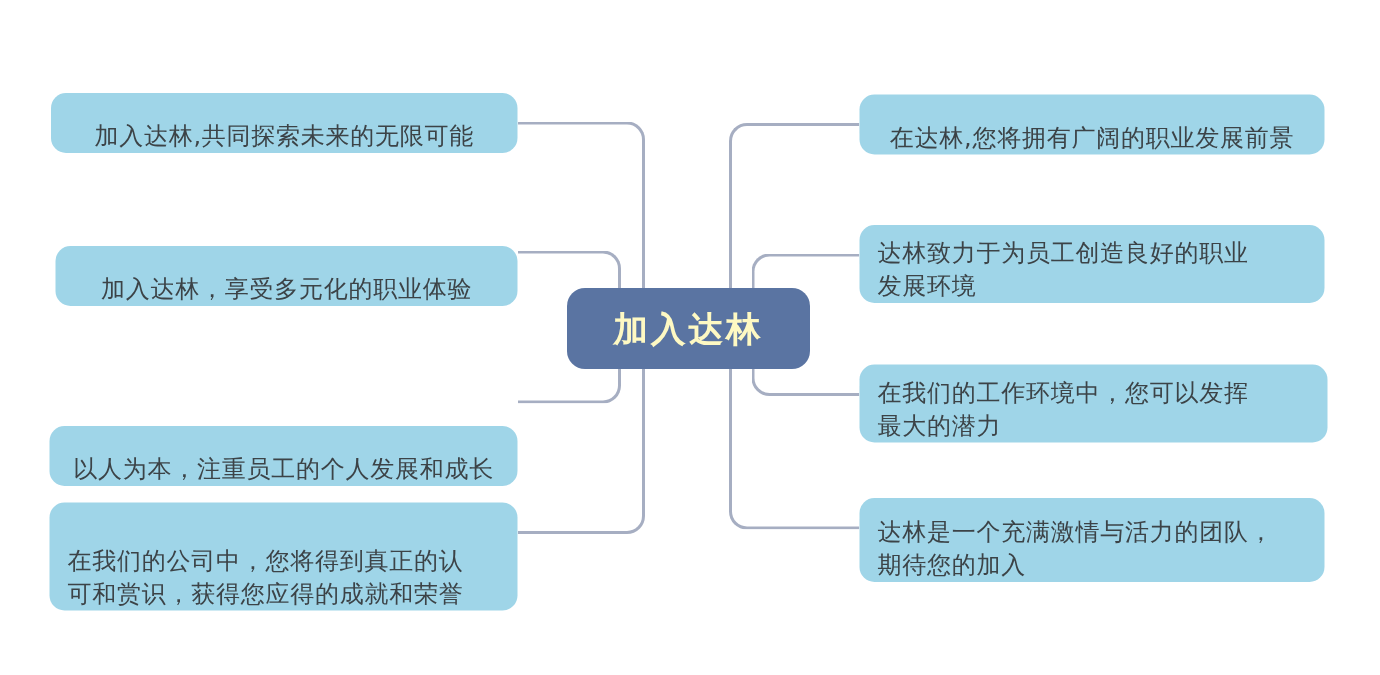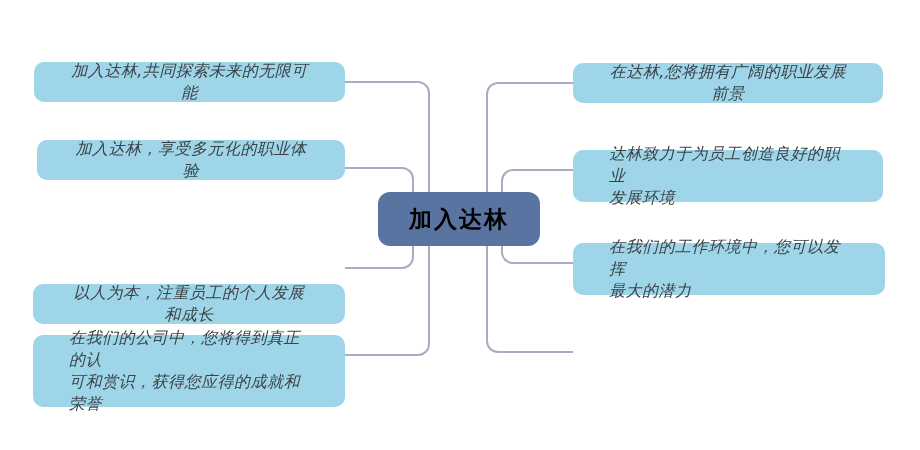--- a/index.html
+++ b/index.html
@@ -15,42 +15,41 @@
   #conn-left-outer  { left:345px; top:81px;  width:85px; height:275px; }
   #conn-left-inner  { left:345px; top:167px; width:69px; height:102px; }
   #conn-right-outer { left:486px; top:82px;  width:87px; height:271px; }
   #conn-right-inner { left:501px; top:169px; width:72px; height:95px; }
 
   
   .branch {
     position:absolute; z-index:2; box-sizing:border-box;
     background:#9fd5e8; border-radius:10px;
     color:#3c4347; font-size:16px; line-height:22px; letter-spacing:0.5px;
-    display:flex; align-items:center; padding:0 36px;
+    display:flex; align-items:flex-end; padding:0 12px;
     white-space:pre-line;
-    font-style:italic;
   }
   .branch.center     { justify-content:center; text-align:center; }
   .branch.left-align { justify-content:flex-start; text-align:left; }
 
   #branch-l1 { left:34px;  top:62px;  width:311px; height:40px; }
-  #branch-l2 { left:37px;  top:140px; width:308px; height:40px; }
+  #branch-l2 { left:37px;  top:164px; width:308px; height:40px; }
   #branch-l3 { left:33px;  top:248px; width:312px; height:40px;margin-top:36px; }
   #branch-l4 { left:33px;  top:335px; width:312px; height:72px; }
   #branch-r1 { left:573px; top:63px;  width:310px; height:40px; }
   #branch-r2 { left:573px; top:150px; width:310px; height:52px; }
   #branch-r3 { left:573px; top:243px; width:312px; height:52px;border-radius:10px; }
   #branch-r4 { left:573px; top:332px; width:310px; height:56px; }
 
   
   .root {
     position:absolute; z-index:3; box-sizing:border-box;
     left:378px; top:192px; width:162px; height:54px;
     background:#5a74a2; border-radius:12px;
-    color:#000000; font-size:23px; font-weight:bold; letter-spacing:2px;
+    color:#fef9c3; font-size:23px; font-weight:bold; letter-spacing:2px;
     display:flex; align-items:center; justify-content:center;
   }
 </style>
 </head>
 <body>
 
 <div class="canvas">
 
   <div class="connector c-left" id="conn-left-outer"></div>
   <div class="connector c-left" id="conn-left-inner"></div>
@@ -75,18 +74,22 @@
     <span>在达林,您将拥有广阔的职业发展前景</span>
   </div>
   <div class="branch left-align" id="branch-r2">
     <span>达林致力于为员工创造良好的职业
 发展环境</span>
   </div>
   <div class="branch left-align" id="branch-r3">
     <span>在我们的工作环境中，您可以发挥
 最大的潜力</span>
   </div>
+  <div class="branch left-align" id="branch-r4">
+    <span>达林是一个充满激情与活力的团队，
+期待您的加入</span>
+  </div>
 
   <div class="root">
     <span>加入达林</span>
   </div>
 
 </div>
 
 </body></html>

